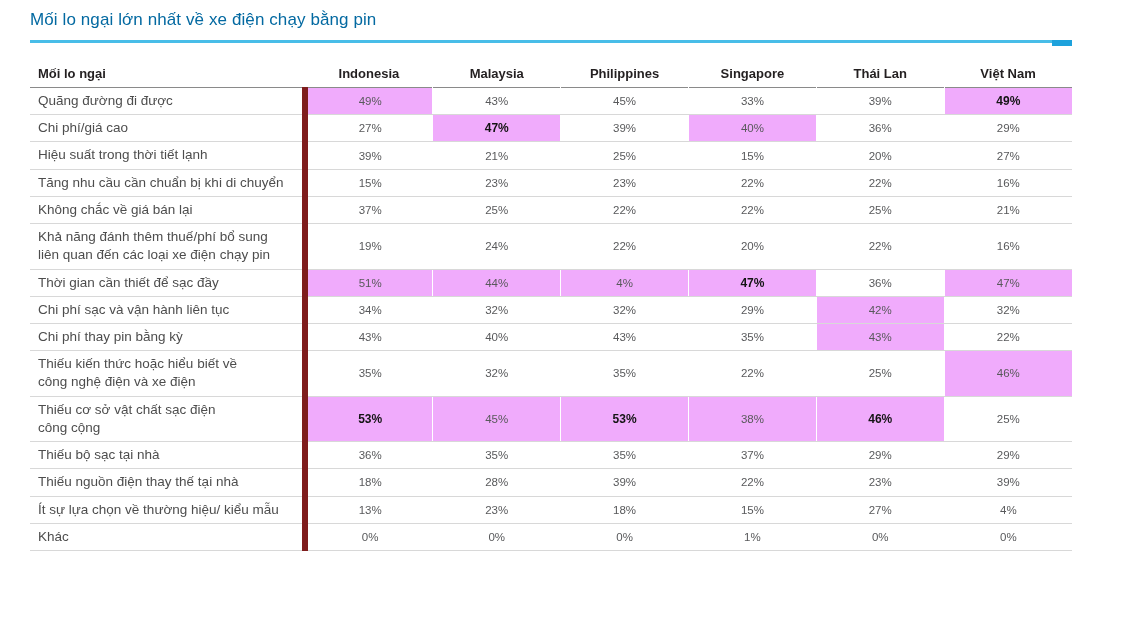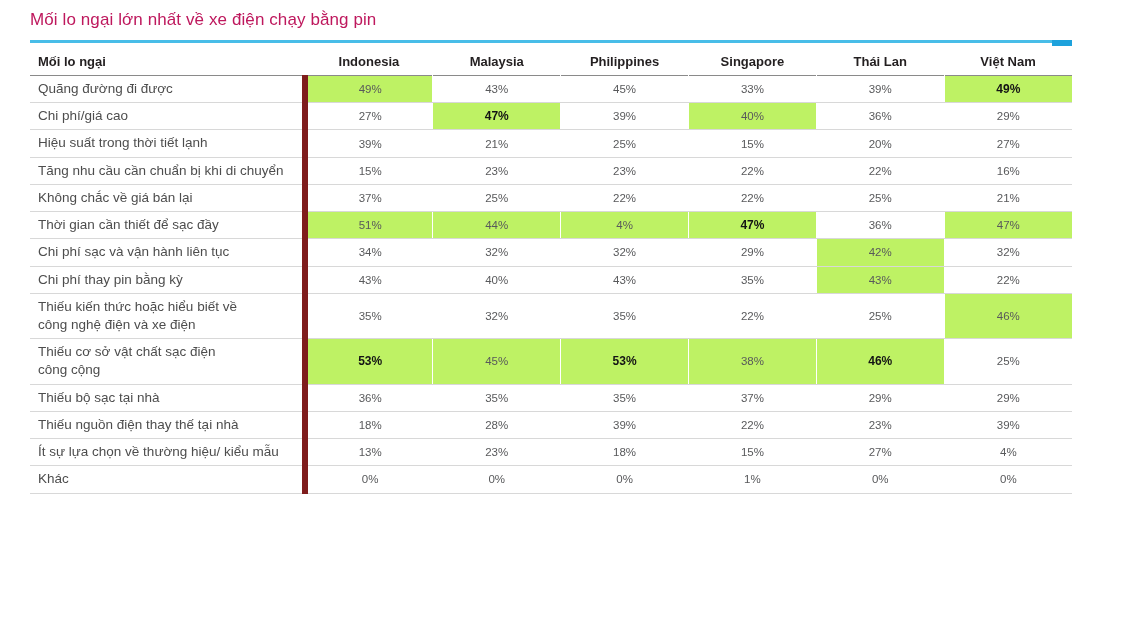--- a/index.html
+++ b/index.html
@@ -6,34 +6,34 @@
   html, body { background: #ffffff; }
   body {
     width: 1128px; height: 634px;
     font-family: "Liberation Sans", "DejaVu Sans", sans-serif;
     overflow: hidden;
   }
   .content { margin: 0 26px 0 30px; width: 1042px; }
   .page-title {
     font-size: 17px;
     font-weight: 400;
-    color: #be185d;
+    color: #0369a1;
     padding: 10px 0 10px 0;
     letter-spacing: 0.1px;
   }
   .rule { position: relative; height: 3px; background: #48bde8; }
   .rule .handle {
     position: absolute; right: 0; top: 0;
     width: 20px; height: 6px; background: #1ea2dc;
   }
   table.concerns {
     width: 100%;
     border-collapse: collapse;
     table-layout: fixed;
-    margin-top: 4px;
+    margin-top: 16px;
   }
   col.c-label { width: 275px; }
   thead th {
     font-size: 13px;
     font-weight: 700;
     color: #231f20;
     padding: 7px 0 6px 0;
     white-space: nowrap;
   }
   thead th.label { text-align: left; padding-left: 8px; }
@@ -48,21 +48,21 @@
     white-space: pre-line;
     line-height: 1.35;
   }
   td.val {
     font-size: 11.5px;
     color: #58595b;
     text-align: center;
     border-left: 1px solid #ffffff;
     padding: 4px 0;
   }
-  td.val.hl { background: #bef264; }
+  td.val.hl { background: #f0abfc; }
   td.val.b { font-weight: 700; color: #141414; font-size: 12px; }
 </style>
 </head>
 <body>
 
 <div class="content">
   <div class="page-title">Mối lo ngại lớn nhất về xe điện chạy bằng pin</div>
   <div class="rule">
     <div class="handle"></div>
   </div>
@@ -127,20 +127,30 @@
         <tr>
           <td class="label">Không chắc về giá bán lại</td>
           <td class="val">37%</td>
           <td class="val">25%</td>
           <td class="val">22%</td>
           <td class="val">22%</td>
           <td class="val">25%</td>
           <td class="val">21%</td>
         </tr>
         <tr>
+          <td class="label">Khả năng đánh thêm thuế/phí bổ sung
+liên quan đến các loại xe điện chạy pin</td>
+          <td class="val">19%</td>
+          <td class="val">24%</td>
+          <td class="val">22%</td>
+          <td class="val">20%</td>
+          <td class="val">22%</td>
+          <td class="val">16%</td>
+        </tr>
+        <tr>
           <td class="label">Thời gian cần thiết để sạc đầy</td>
           <td class="val hl">51%</td>
           <td class="val hl">44%</td>
           <td class="val hl">4%</td>
           <td class="val hl b">47%</td>
           <td class="val">36%</td>
           <td class="val hl">47%</td>
         </tr>
         <tr>
           <td class="label">Chi phí sạc và vận hành liên tục</td>

